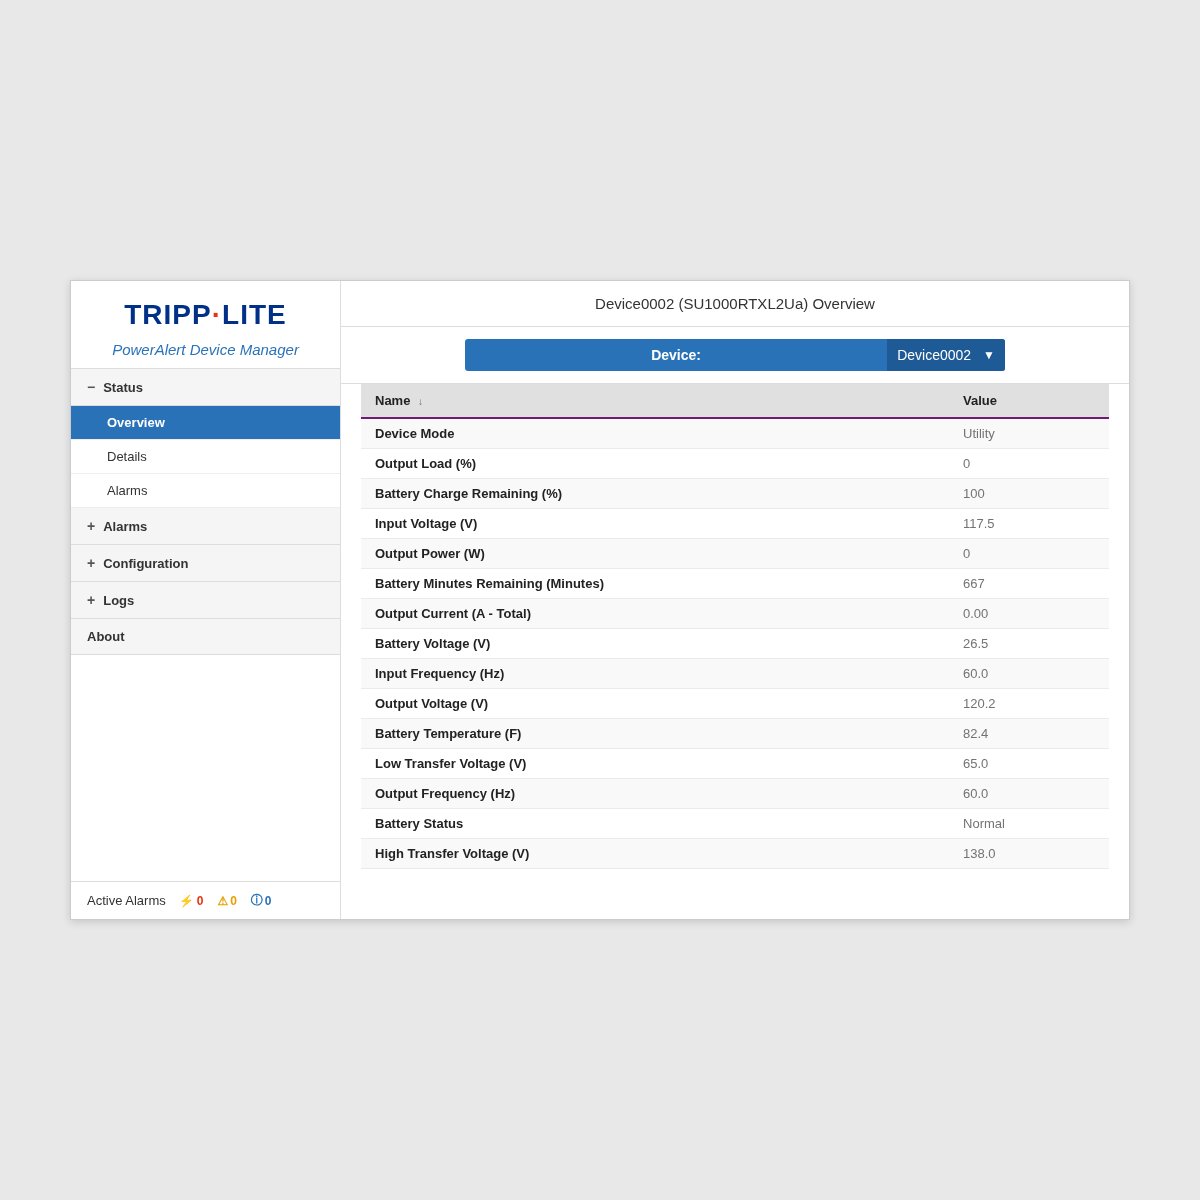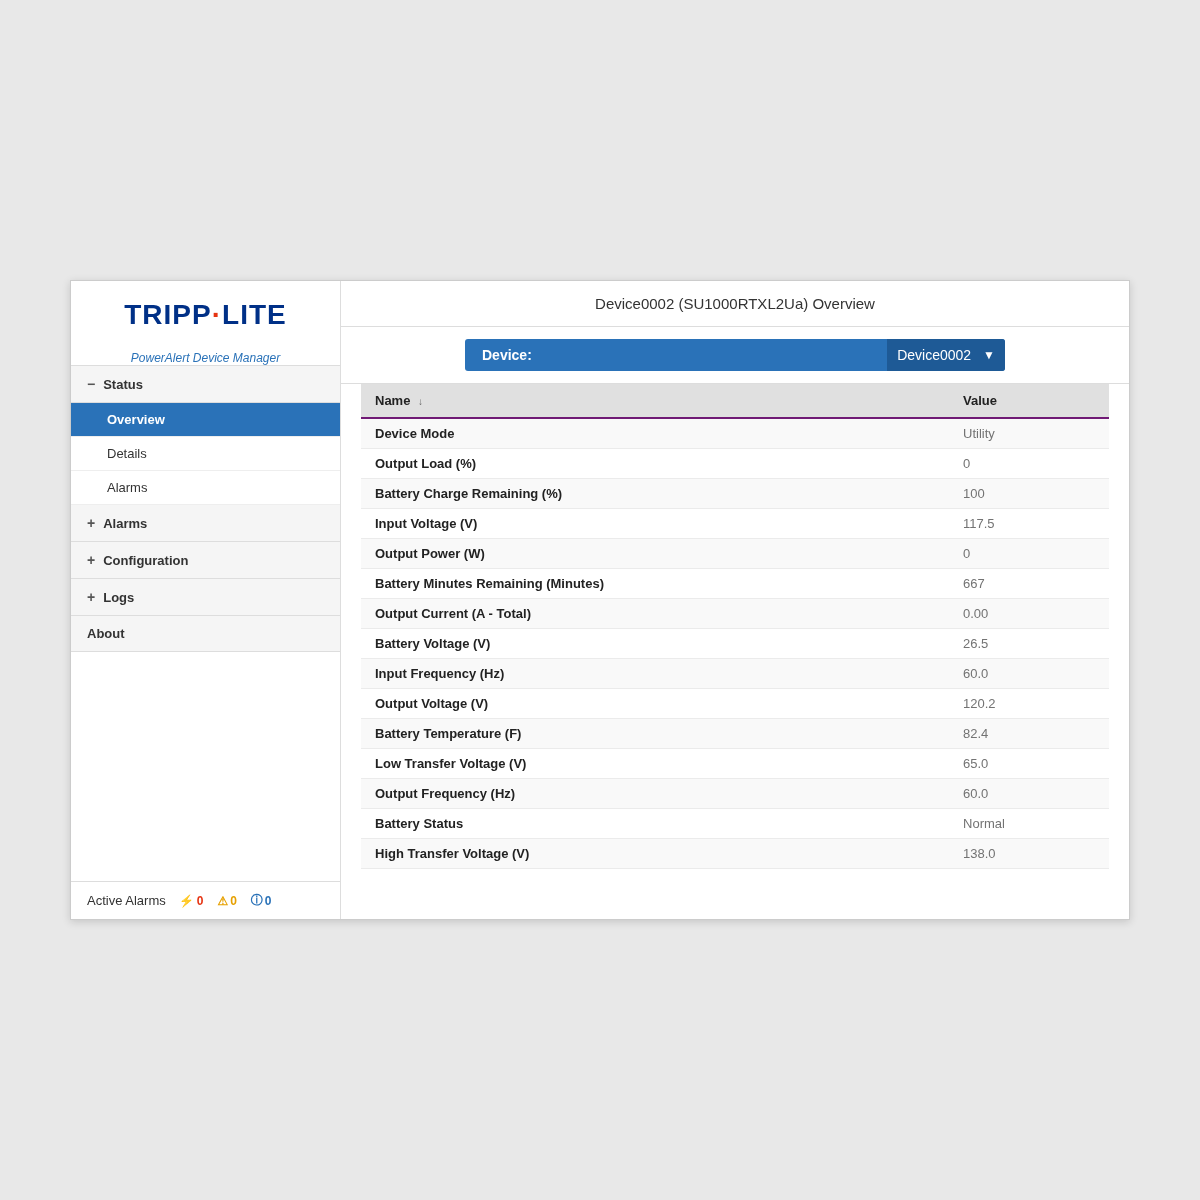--- a/index.html
+++ b/index.html
@@ -24,38 +24,38 @@
     
     .sidebar {
       width: 270px;
       min-width: 270px;
       background: #fff;
       border-right: 1px solid #ddd;
       display: flex;
       flex-direction: column;
     }
     .sidebar-logo {
-      padding: 18px 20px 0 20px;
+      padding: 18px 20px 10px 20px;
       border-bottom: 1px solid #ddd;
       text-align: center;
     }
     .logo-tripp {
       font-size: 28px;
       font-weight: 900;
       color: #003087;
       letter-spacing: 1px;
       font-family: Arial Black, Arial, sans-serif;
     }
     .logo-dot {
       color: #e63312;
     }
     .logo-subtitle {
       color: #2a72b8;
-      font-size: 12px;
-      margin-top: 20px;
+      font-size: 15px;
+      margin-top: 10px;
       font-style: italic;
       text-align: center;
     }
     .sidebar-nav {
       flex: 1;
     }
     .nav-section-header {
       display: flex;
       align-items: center;
       padding: 10px 16px;
@@ -154,24 +154,25 @@
       align-items: center;
       background: #2a72b8;
       color: #fff;
       border-radius: 3px;
       max-width: 540px;
       margin: 0 auto;
       padding: 0;
       overflow: hidden;
     }
     .device-selector-label {
-      padding: 8px 17px;
+      padding: 8px 28px;
       font-size: 14px;
       font-weight: bold;
       flex: 1;
+      text-align: center;
     }
     .device-selector-value {
       padding: 8px 10px;
       font-size: 14px;
       background: #1e5a96;
       display: flex;
       align-items: center;
       gap: 12px;
     }
     .dropdown-arrow {

